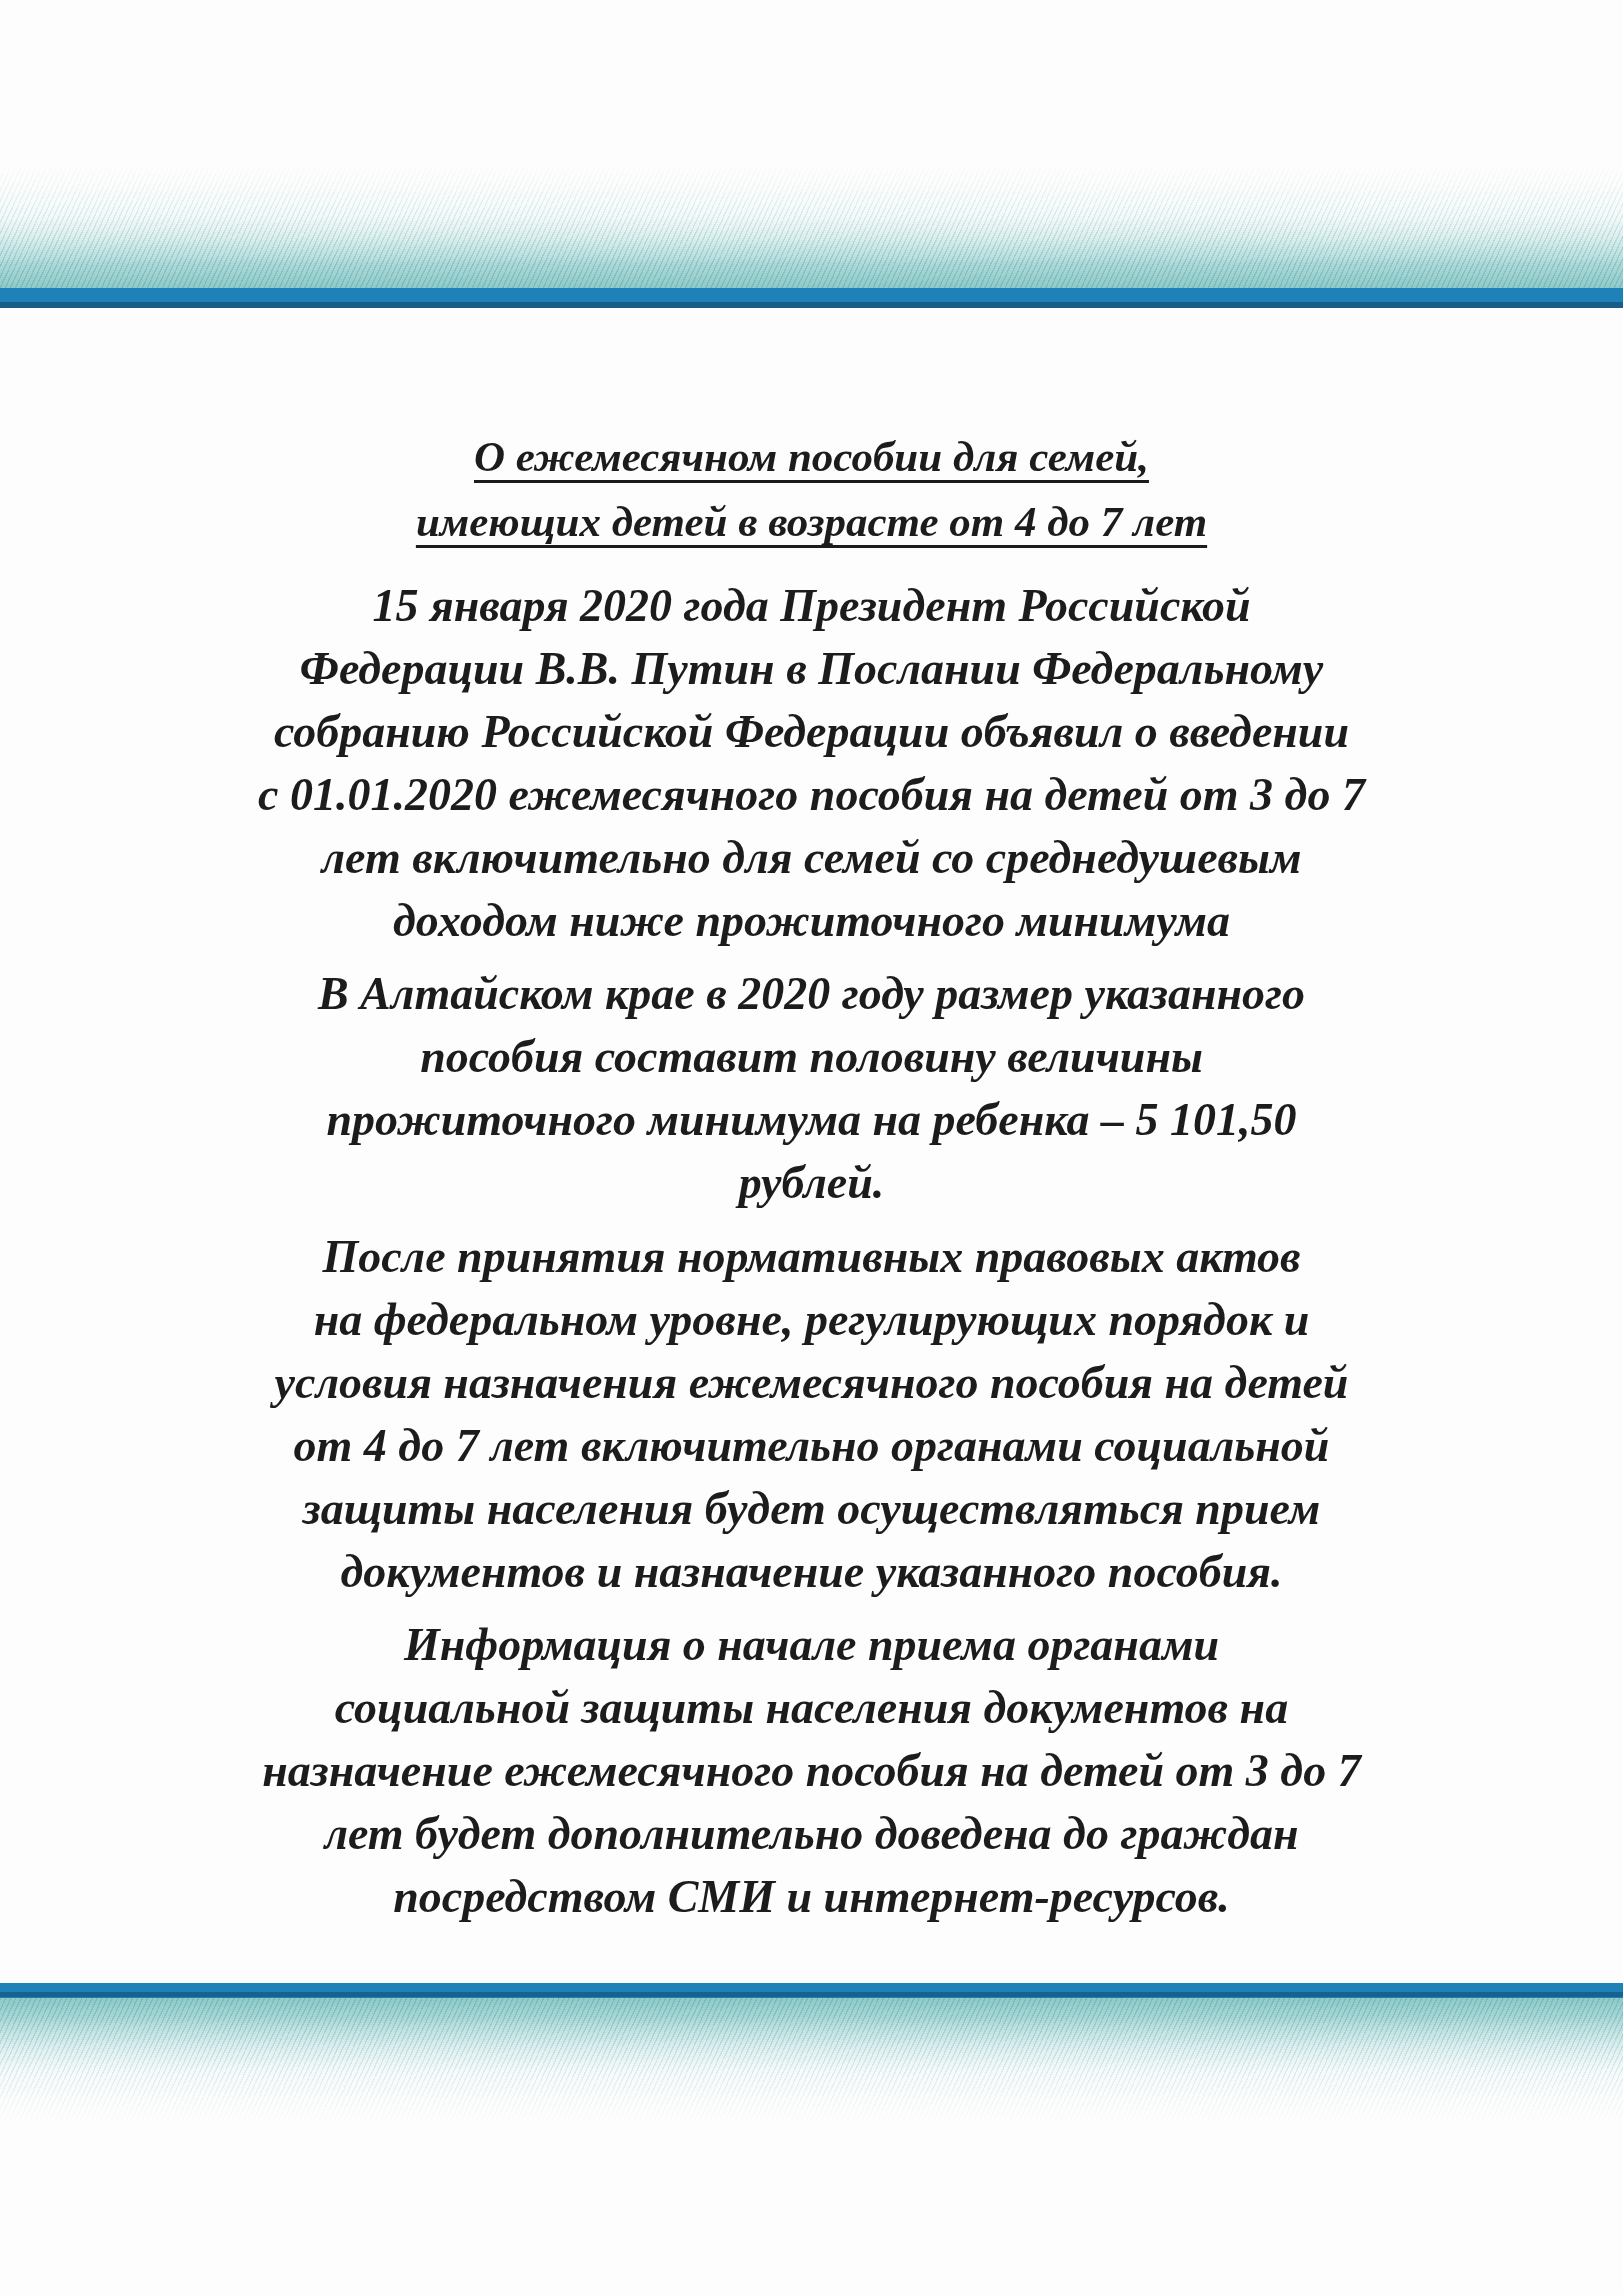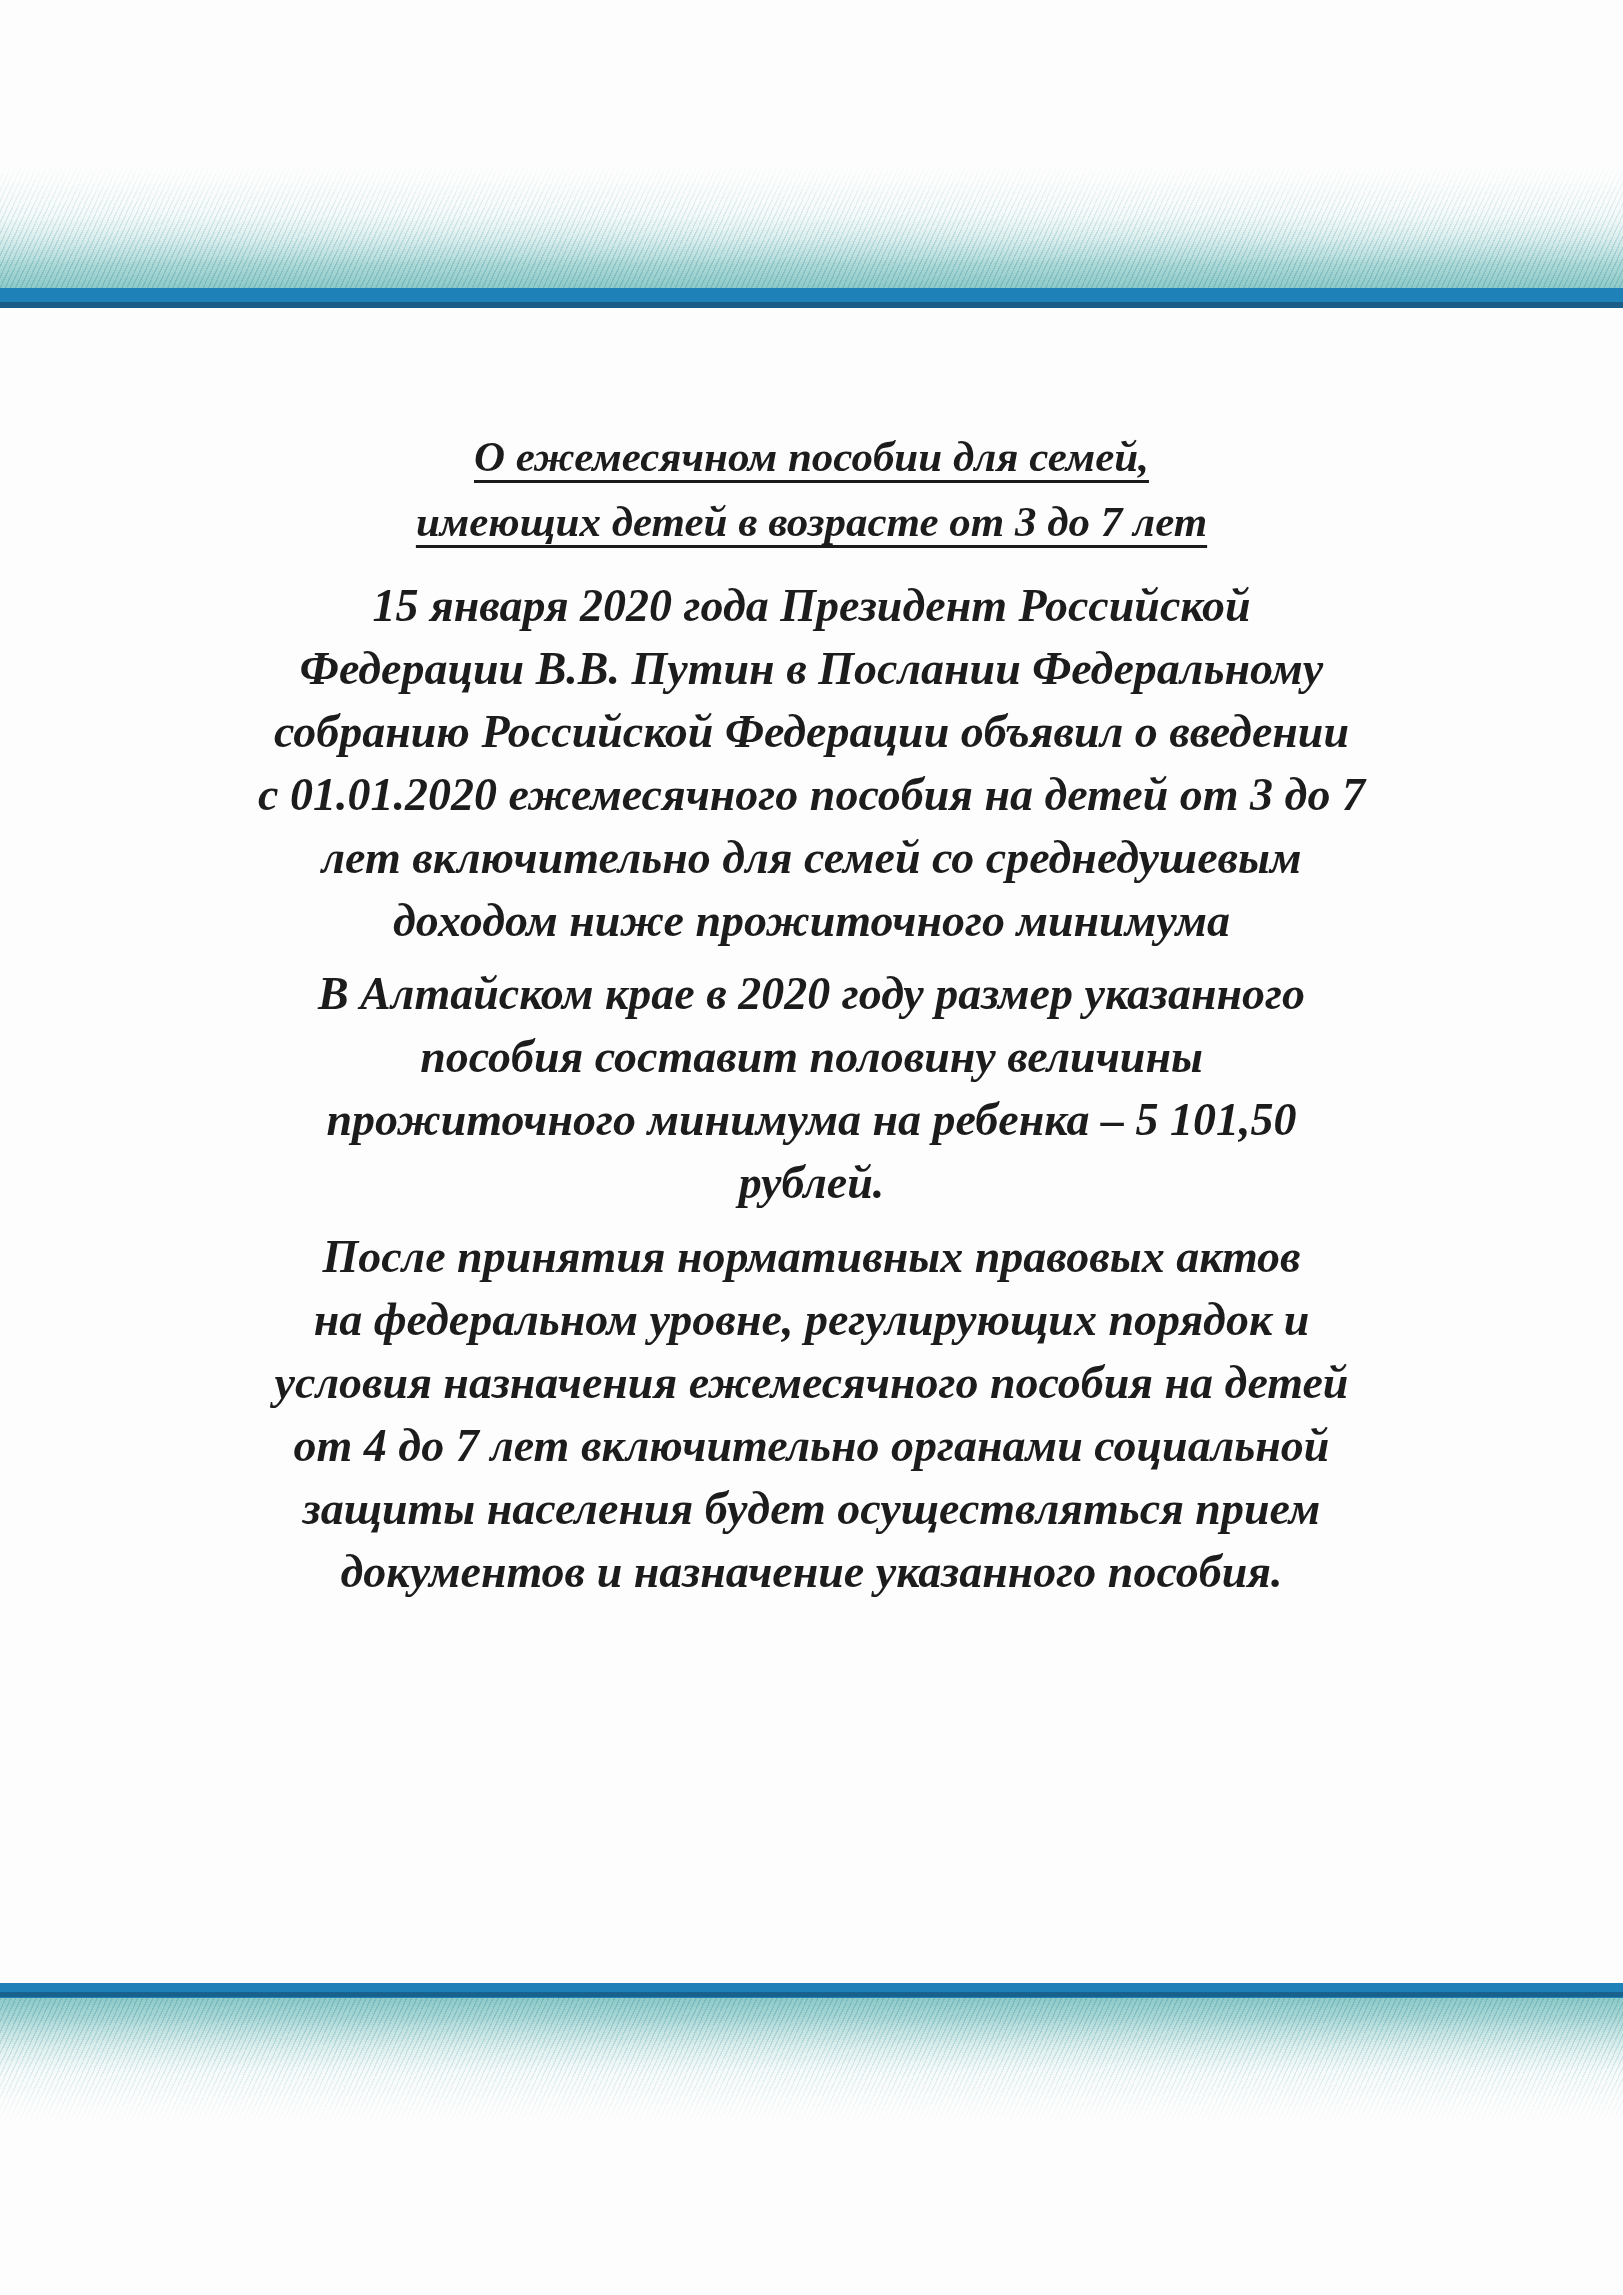--- a/index.html
+++ b/index.html
@@ -88,37 +88,42 @@
 <body>
 
 <div class="page">
 
   <div class="band-layer band-top-texture"></div>
   <div class="band-layer band-top-bar"></div>
   <div class="band-layer band-top-edge"></div>
 
   <main class="content">
     <h1 class="doc-title">О ежемесячном пособии для семей,
-имеющих детей в возрасте от 3 до 7 лет</h1>
+имеющих детей в возрасте от 4 до 7 лет</h1>
     <p class="doc-para">15 января 2020 года Президент Российской
 Федерации В.В. Путин в Послании Федеральному
 собранию Российской Федерации объявил о введении
 с 01.01.2020 ежемесячного пособия на детей от 3 до 7
 лет включительно для семей со среднедушевым
 доходом ниже прожиточного минимума</p>
     <p class="doc-para">В Алтайском крае в 2020 году размер указанного
 пособия составит половину величины
 прожиточного минимума на ребенка – 5 101,50
 рублей.</p>
     <p class="doc-para">После принятия нормативных правовых актов
 на федеральном уровне, регулирующих порядок и
 условия назначения ежемесячного пособия на детей
 от 4 до 7 лет включительно органами социальной
 защиты населения будет осуществляться прием
 документов и назначение указанного пособия.</p>
+    <p class="doc-para">Информация о начале приема органами
+социальной защиты населения документов на
+назначение ежемесячного пособия на детей от 3 до 7
+лет будет дополнительно доведена до граждан
+посредством СМИ и интернет-ресурсов.</p>
   </main>
 
   <div class="band-layer band-bottom-bar"></div>
   <div class="band-layer band-bottom-edge"></div>
   <div class="band-layer band-bottom-texture"></div>
 
 </div>
 
 
 </body></html>

